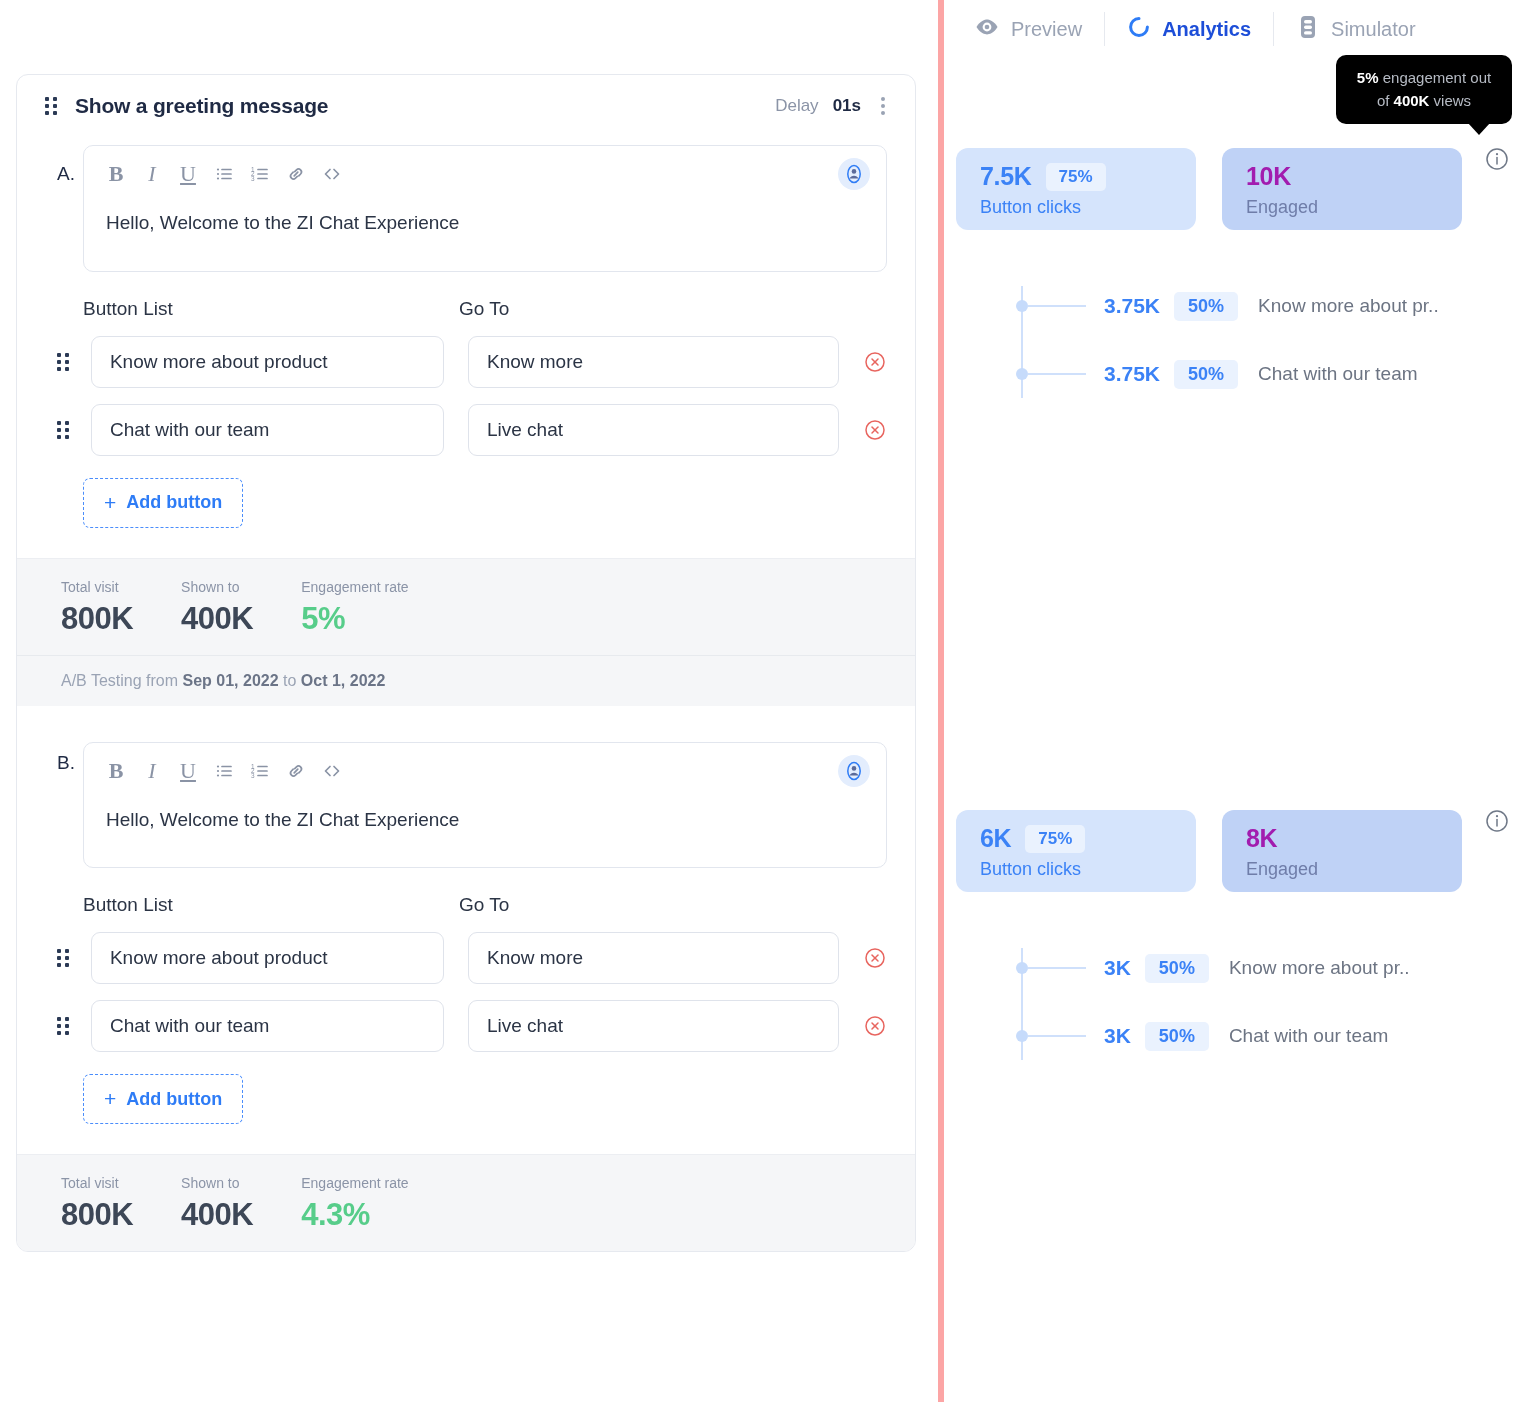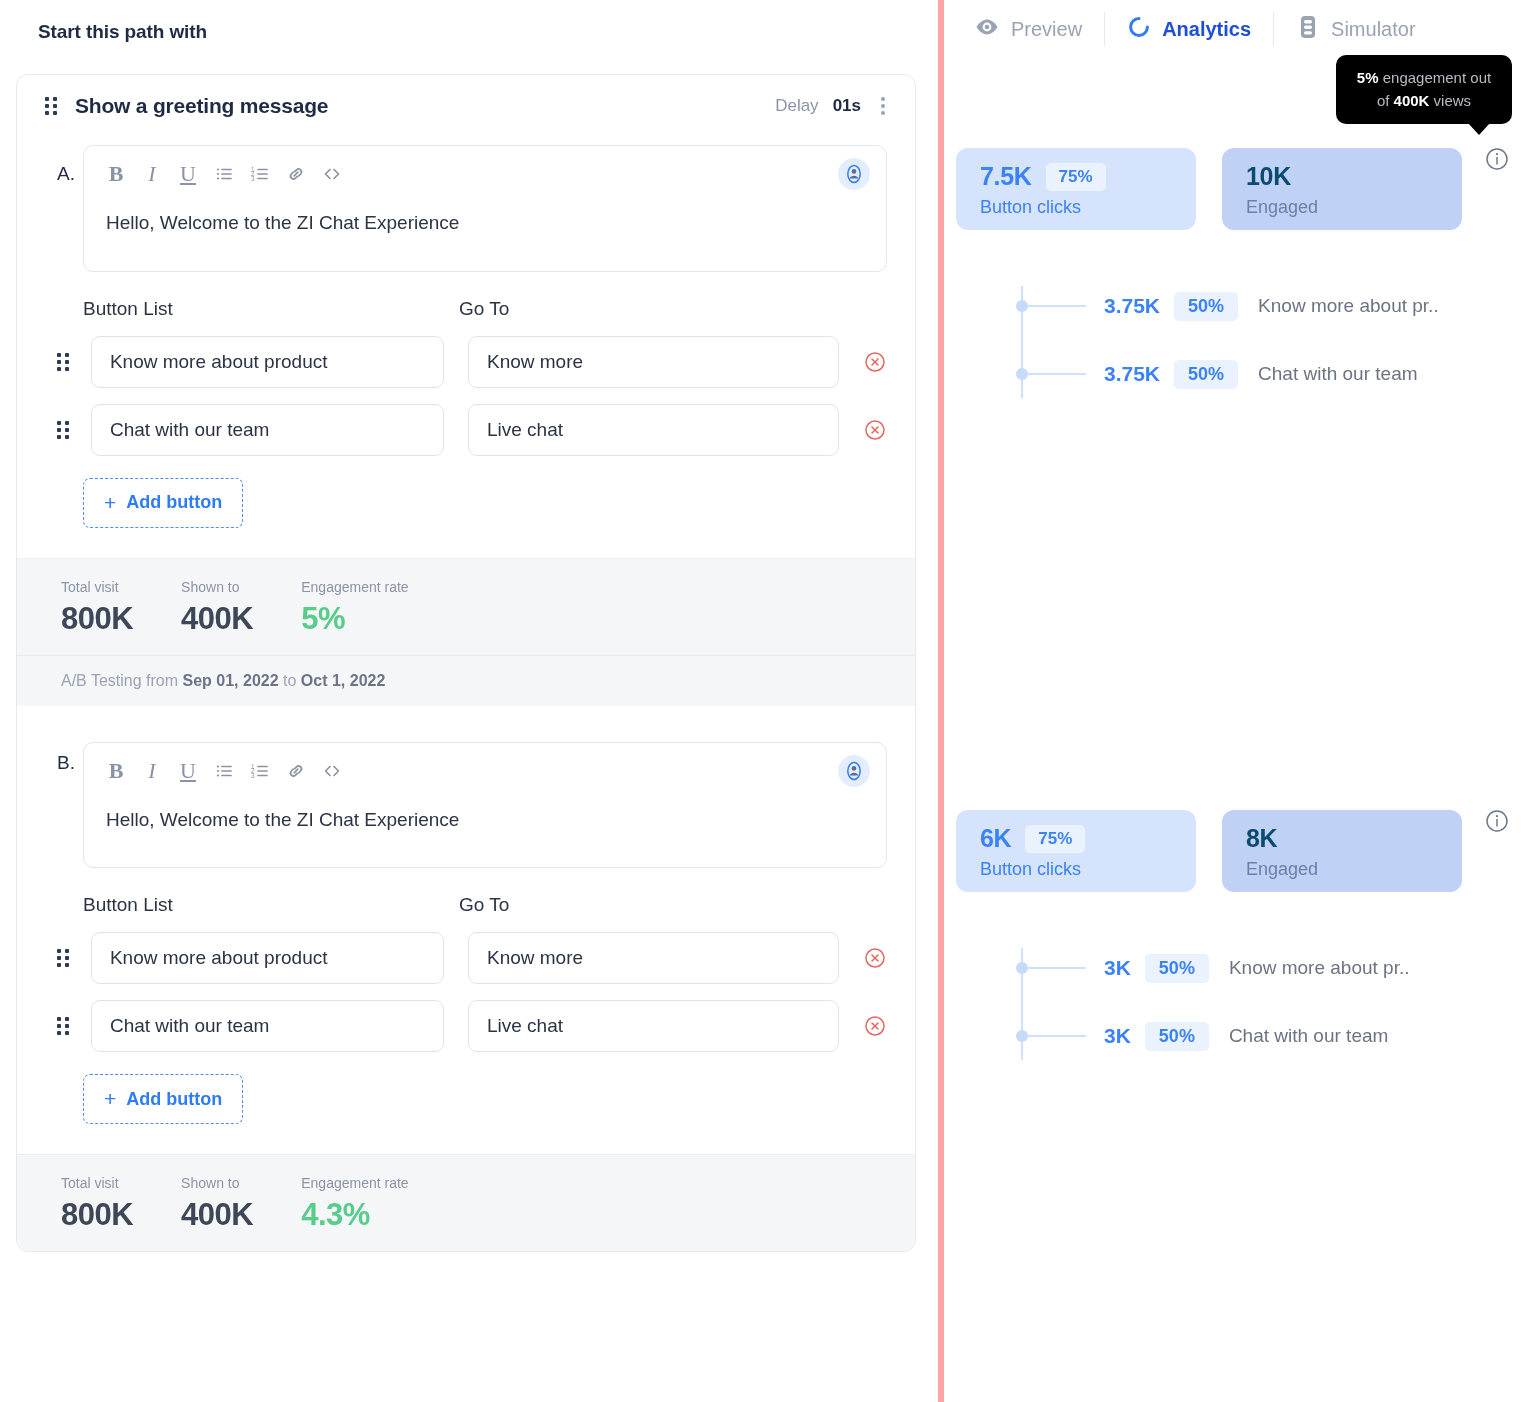--- a/index.html
+++ b/index.html
@@ -173,21 +173,21 @@
   .flow.f2 { top: 786px; }
   .flow-top { display: flex; align-items: flex-start; }
   .metric-card {
     border-radius: 12px; padding: 14px 22px 14px 24px;
     min-width: 240px; height: 82px; margin-top: 24px;
   }
   .metric-card.clicks { background: #d5e4fc; }
   .metric-card.engaged { background: #bfd2f6; margin-left: 26px; }
   .metric-row1 { display: flex; align-items: center; gap: 14px; }
   .metric-num { font-size: 25px; font-weight: 700; color: #3b82f6; letter-spacing: -0.3px; }
-  .metric-card.engaged .metric-num { color: #0c4a6e; }
+  .metric-card.engaged .metric-num { color: #a21caf; }
   .metric-badge {
     background: #eaf2fe; border-radius: 5px;
     padding: 4px 13px; font-size: 17px; font-weight: 700; color: #3b82f6;
   }
   .metric-sub { margin-top: 6px; font-size: 18px; color: #3b82f6; }
   .metric-card.engaged .metric-sub { color: #6f7da9; }
   .info-ico {
     margin-left: 22px; margin-top: 22px; cursor: pointer;
     width: 26px; height: 26px;
   }
@@ -215,21 +215,20 @@
     padding: 4px 14px; font-size: 18px; font-weight: 700; color: #3b82f6;
   }
   .branch .blabel { margin-left: 20px; font-size: 19px; color: #6c7483; }
 </style>
 </head>
 <body>
 
 <div id="root">
 
   <div class="left-pane">
-    <div class="pane-title">Start this path with</div>
 
     <div class="node-card">
 
       <div class="node-head">
         <span class="drag-dots">
           <i></i>
             <i></i>
             <i></i>
             <i></i>
             <i></i>

